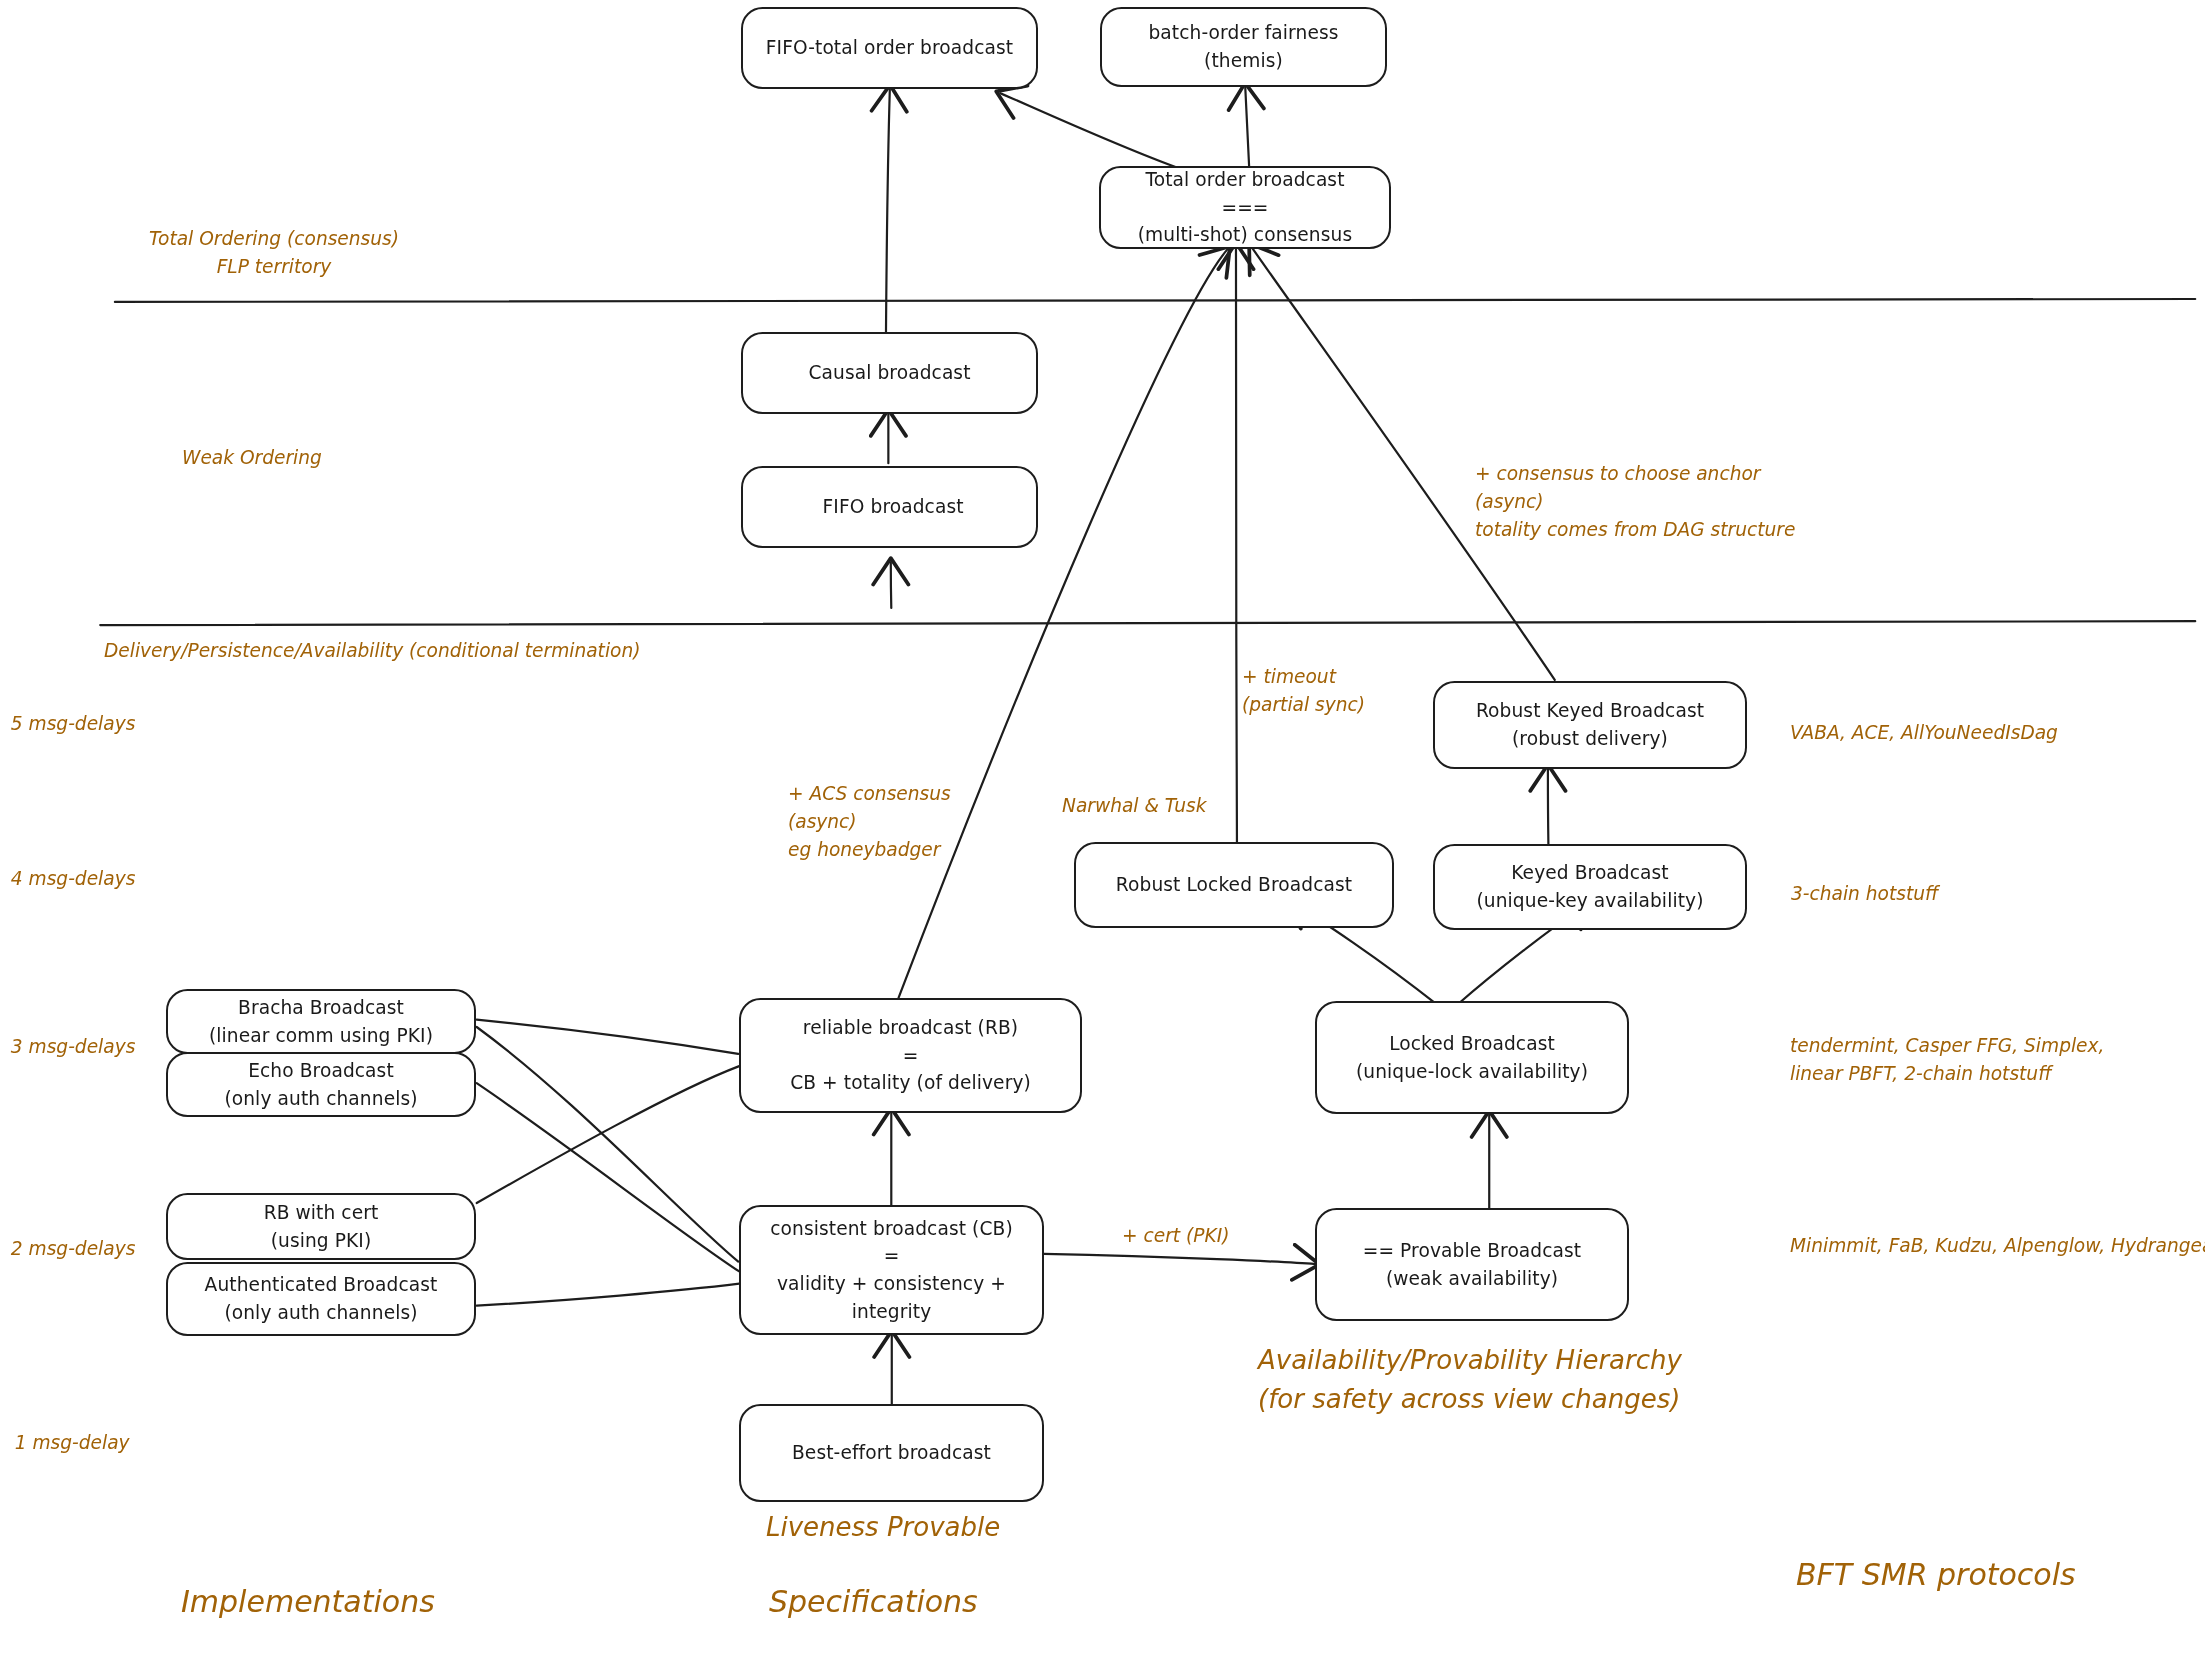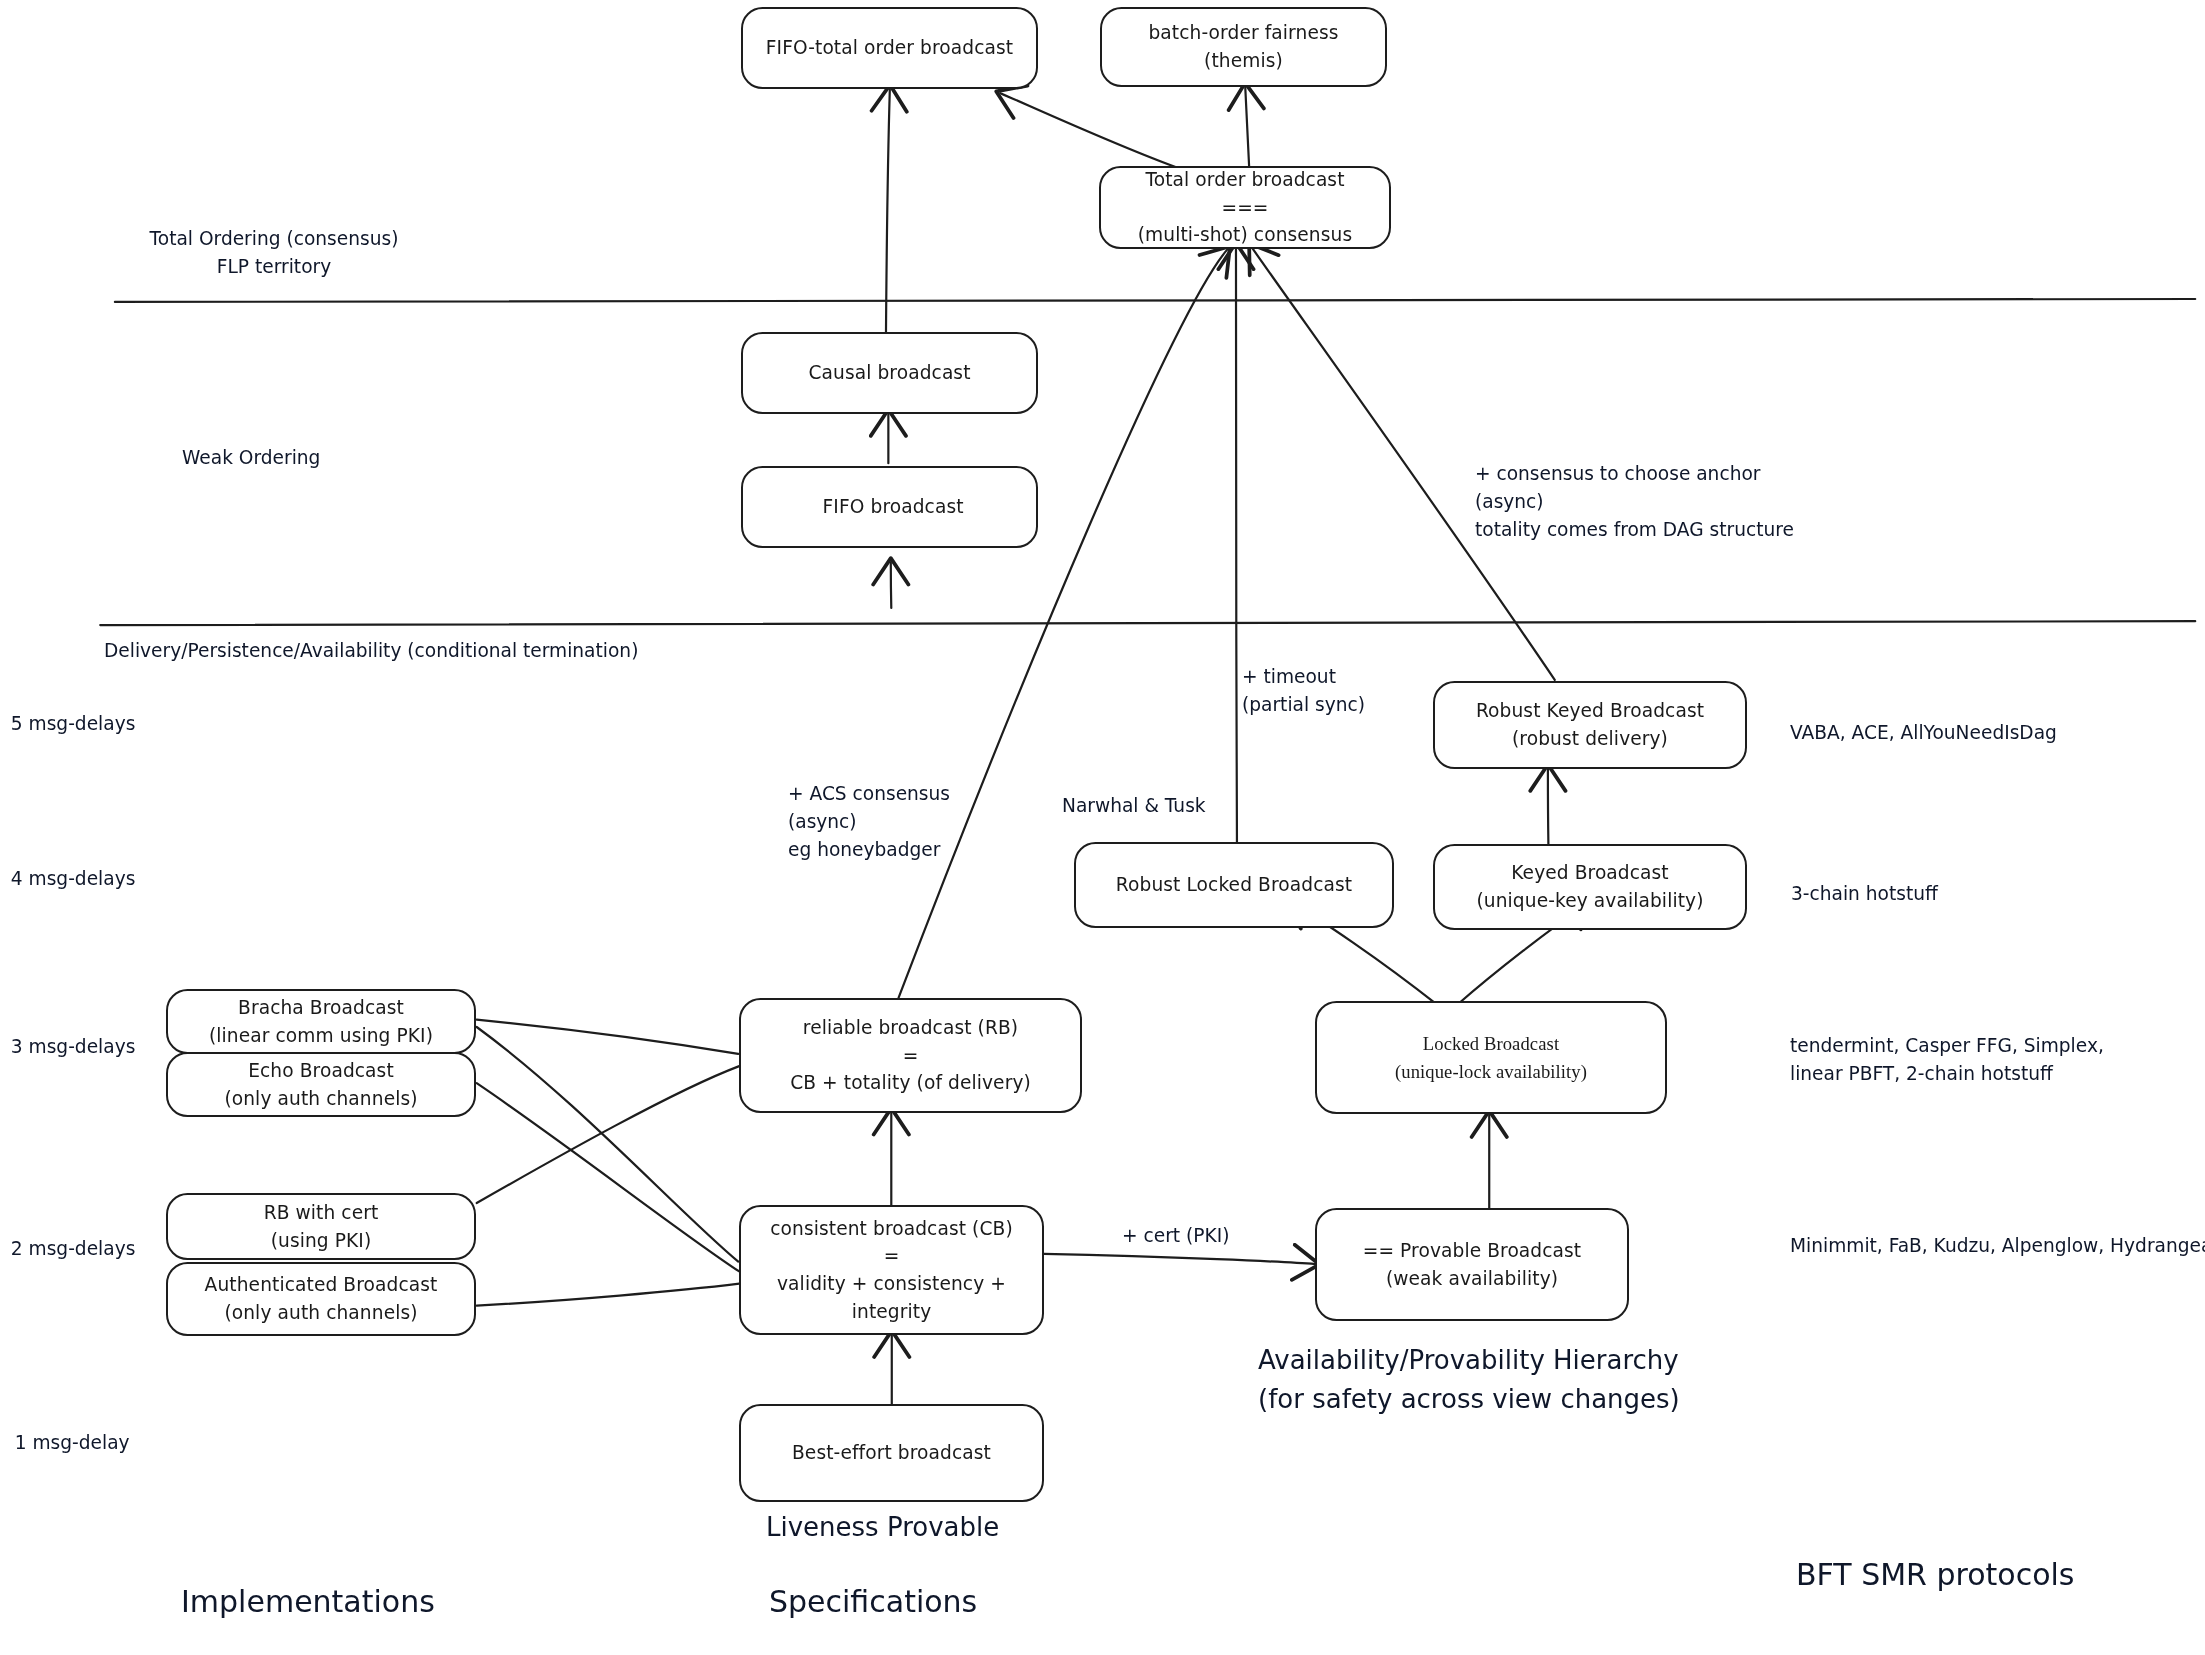--- a/index.html
+++ b/index.html
@@ -42,21 +42,22 @@
   }
   .node .ln{display:block;white-space:nowrap;}
 
   
   .label{
     position:absolute;
     font-size:18.6px;
     line-height:1.5;
     white-space:pre;
     z-index:4;
-    color:#0f172a;
+    color:#a16207;
+    font-style:italic;
   }
   .label.center{text-align:center;}
   .divider-text{font-size:18.6px;}
   .section-title{font-size:26px;}
   .corner-title{font-size:30px;}
 </style>
 </head>
 <body>
 
 <div id="canvas">
@@ -184,21 +185,21 @@
     <span class="ln">Authenticated Broadcast</span>
     <span class="ln">(only auth channels)</span>
   </div>
 
   <div class="node" style="left:739px; top:998px; width:343px; height:115px;">
     <span class="ln">reliable broadcast (RB)</span>
     <span class="ln">=</span>
     <span class="ln">CB + totality (of delivery)</span>
   </div>
 
-  <div class="node" style="left:1315px; top:1001px; width:352px; height:113px;font-family:Liberation Serif, serif;">
+  <div class="node" style="left:1315px; top:1001px; width:314px; height:113px;">
     <span class="ln">Locked Broadcast</span>
     <span class="ln">(unique-lock availability)</span>
   </div>
 
   <div class="node" style="left:739px; top:1205px; width:305px; height:130px;">
     <span class="ln">consistent broadcast (CB)</span>
     <span class="ln">=</span>
     <span class="ln">validity + consistency +</span>
     <span class="ln">integrity</span>
   </div>

